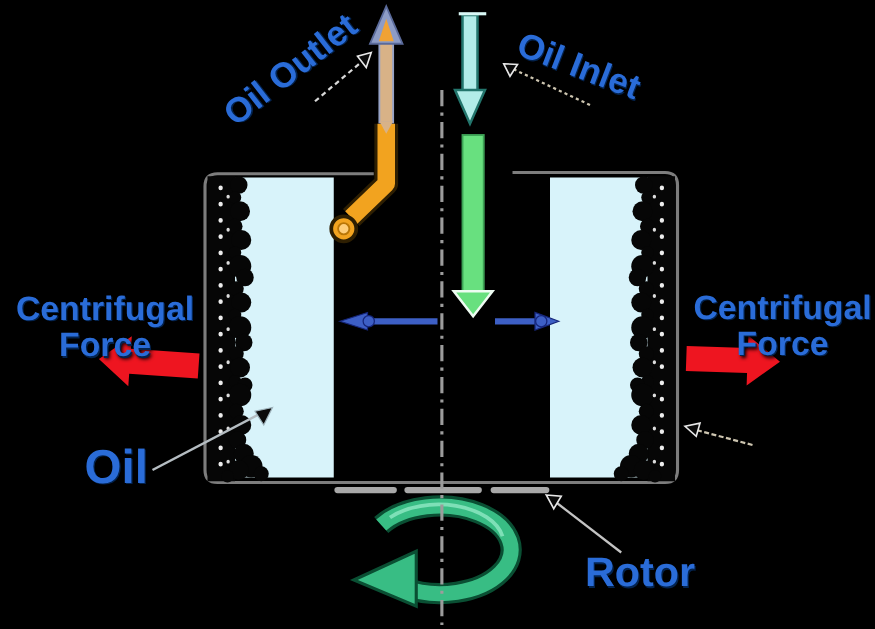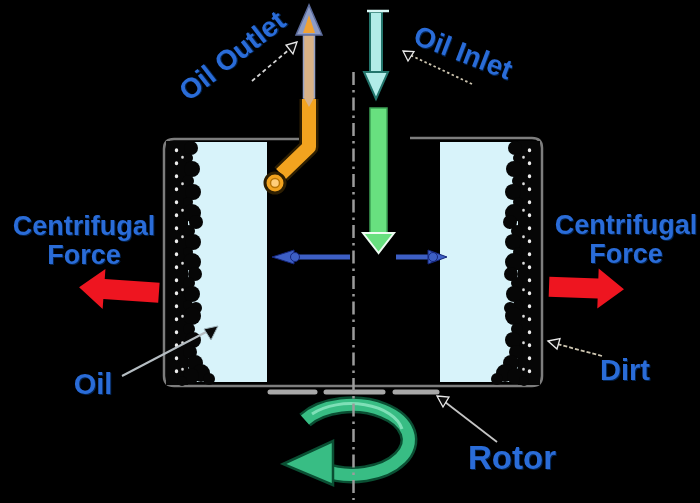--- a/index.html
+++ b/index.html
@@ -7,26 +7,26 @@
     position:relative;width:700px;height:503px;background:#000;overflow:hidden;
     font-family:"Liberation Sans",sans-serif;
   }
   #stage svg{position:absolute;left:0;top:0;}
   .lbl{
     position:absolute;color:#2a6cd8;font-weight:bold;text-align:center;
     text-shadow:1px 1px 0 #03234f, 2px 2px 3px #000;
     user-select:none;white-space:nowrap;
   }
   .lbl-big{font-size:28px;}
-  .lbl-cf{font-size:27px;line-height:29px;width:164px;}
+  .lbl-cf{font-size:27px;line-height:29px;width:164px;margin-top:21px;}
   #oil-outlet-label{left:155px;top:40px;width:155px;transform:rotate(-38deg);}
   #oil-inlet-label{left:403px;top:37px;width:120px;transform:rotate(21deg);}
   #cf-left-label{left:2px;top:212px;}
   #cf-right-label{left:544px;top:211px;}
-  #oil-label{left:53px;top:368px;width:80px;font-size:29px;}
+  #oil-label{left:53px;top:353px;width:80px;font-size:38px;}
   #dirt-label{left:575px;top:354px;width:100px;font-size:29px;}
   #rotor-label{left:452px;top:439px;width:120px;font-size:33px;}
 </style>
 </head>
 <body>
 
 <div id="stage">
 
 <svg width="700" height="503" viewBox="0 0 700 503">
 
@@ -181,16 +181,15 @@
   <div class="lbl lbl-cf" id="cf-left-label">
     <div>Centrifugal</div>
     <div>Force</div>
   </div>
   <div class="lbl lbl-cf" id="cf-right-label">
     <div>Centrifugal</div>
     <div>Force</div>
   </div>
 
   <div class="lbl" id="oil-label">Oil</div>
-  <div class="lbl" id="dirt-label">Dirt</div>
   <div class="lbl" id="rotor-label">Rotor</div>
 
 </div>
 
 </body></html>

